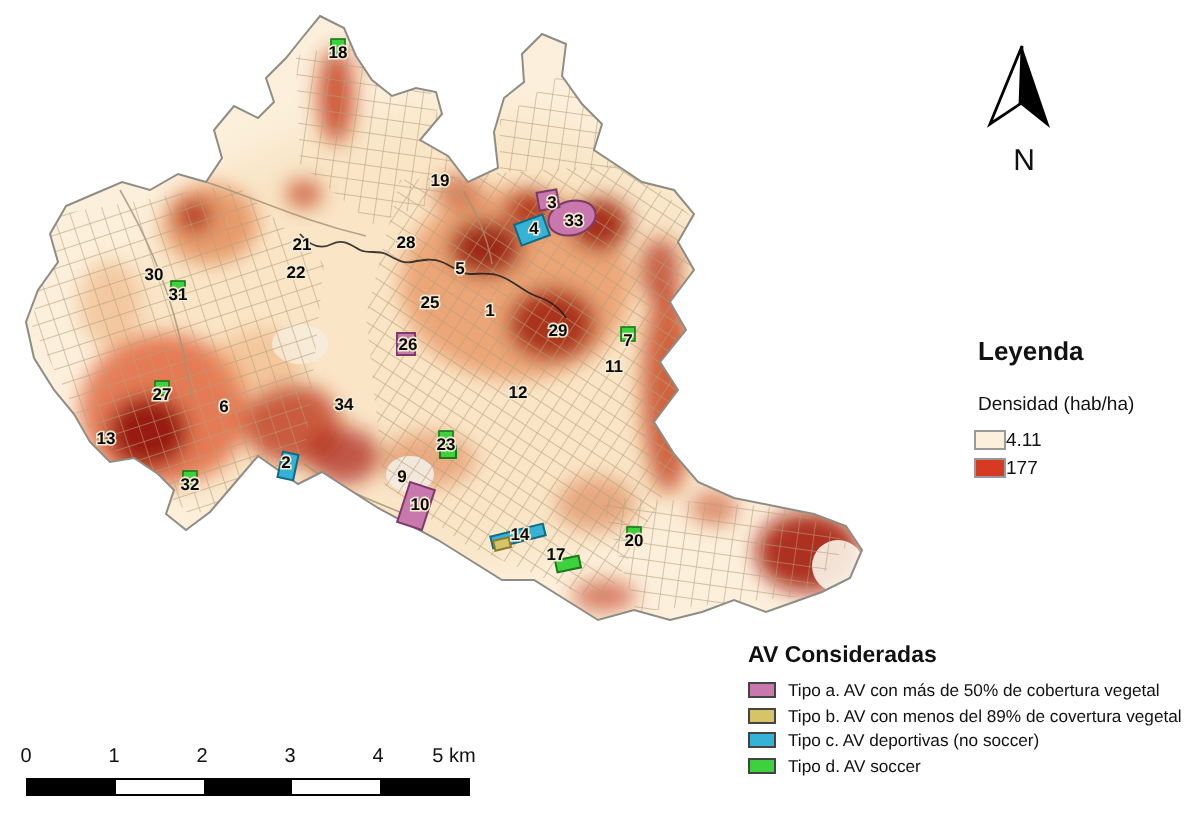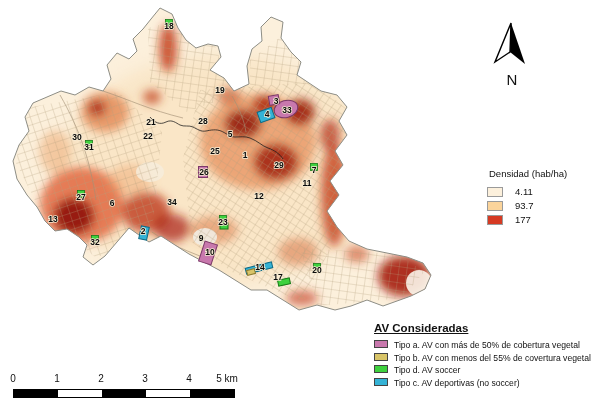--- a/index.html
+++ b/index.html
@@ -3,27 +3,27 @@
 <meta charset="utf-8">
 <style>
   html,body{margin:0;padding:0;background:#fff;}
   .canvas{position:relative;width:600px;height:407px;background:#ffffff;overflow:hidden;
           font-family:"Liberation Sans",sans-serif;color:#111;}
   .map-svg{position:absolute;left:0;top:0;}
   
   .legend{position:absolute;left:487px;top:168px;width:112px;}
   .legend-title{font-size:13px;font-weight:bold;margin:0 0 14px 2px;}
   .legend-sub{font-size:9.5px;margin:0 0 7px 2px;}
-  .legend-row{display:flex;align-items:center;gap:12px;margin-bottom:3px;}
+  .legend-row{display:flex;gap:0;margin-bottom:3px;}
   .swatch{width:16px;height:10px;border:1px solid #9a9a9a;box-sizing:border-box;flex:0 0 auto;}
   .legend-val{font-size:9.5px;}
   
   .av-legend{position:absolute;left:374px;top:322px;width:226px;}
-  .av-title{font-size:11.5px;font-weight:bold;margin:0 0 6px 0;text-decoration:underline;}
-  .av-row{display:flex;gap:6px;margin-bottom:2.5px;}
+  .av-title{font-size:11.5px;font-weight:bold;margin:0 0 6px 0;}
+  .av-row{display:flex;align-items:center;gap:6px;margin-bottom:2.5px;}
   .av-swatch{width:14px;height:8px;border:1px solid #444;box-sizing:border-box;flex:0 0 auto;}
   .av-label{font-size:8.6px;white-space:nowrap;}
   
   .scalebar{position:absolute;left:11px;top:373px;width:240px;height:28px;}
   .scale-labels{position:relative;height:13px;font-size:10px;}
   .scale-labels span{position:absolute;transform:translateX(-50%);}
   .scale-bar-track{position:absolute;top:16px;left:2px;width:220px;height:7px;
                    border:1px solid #000;display:flex;}
   .scale-seg{flex:1 1 auto;height:100%;}
   .seg-b{background:#000;} .seg-w{background:#fff;}
@@ -183,52 +183,49 @@
 
   <div class="north">
     <svg width="40" height="46" viewBox="0 0 40 46">
       <polygon points="19,3 3,42 18,32" fill="#ffffff" stroke="#000" stroke-width="1.4"></polygon>
       <polygon points="19,3 18,32 33,44" fill="#000000"></polygon>
     </svg>
     <div class="north-n">N</div>
   </div>
 
   <div class="legend">
+    <div class="legend-title">Leyenda</div>
     <div class="legend-sub">Densidad (hab/ha)</div>
     <div class="legend-row">
       <span class="swatch" style="background: rgb(252, 240, 220);"></span>
       <span class="legend-val">4.11</span>
     </div>
     <div class="legend-row">
-      <span class="swatch" style="background: rgb(251, 212, 155);"></span>
-      <span class="legend-val">93.7</span>
-    </div>
-    <div class="legend-row">
       <span class="swatch" style="background: rgb(214, 58, 35);"></span>
       <span class="legend-val">177</span>
     </div>
   </div>
 
   <div class="av-legend">
     <div class="av-title">AV Consideradas</div>
     <div class="av-row">
       <span class="av-swatch" style="background: rgb(200, 120, 173);"></span>
       <span class="av-label">Tipo a. AV con más de 50% de cobertura vegetal</span>
     </div>
     <div class="av-row">
       <span class="av-swatch" style="background: rgb(216, 196, 104);"></span>
-      <span class="av-label">Tipo b. AV con menos del 55% de covertura vegetal</span>
+      <span class="av-label">Tipo b. AV con menos del 89% de covertura vegetal</span>
+    </div>
+    <div class="av-row">
+      <span class="av-swatch" style="background: rgb(53, 179, 214);"></span>
+      <span class="av-label">Tipo c. AV deportivas (no soccer)</span>
     </div>
     <div class="av-row">
       <span class="av-swatch" style="background: rgb(62, 209, 62);"></span>
       <span class="av-label">Tipo d. AV soccer</span>
-    </div>
-    <div class="av-row">
-      <span class="av-swatch" style="background: rgb(53, 179, 214);"></span>
-      <span class="av-label">Tipo c. AV deportivas (no soccer)</span>
     </div>
   </div>
 
   <div class="scalebar">
     <div class="scale-labels">
       <span style="left:2px">0</span>
       <span style="left:46px">1</span>
       <span style="left:90px">2</span>
       <span style="left:134px">3</span>
       <span style="left:178px">4</span>

